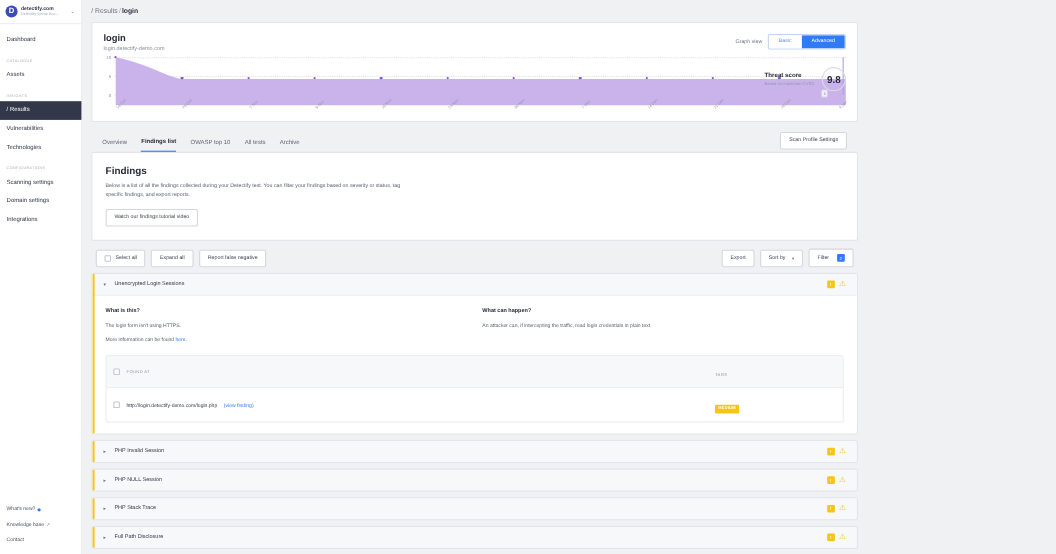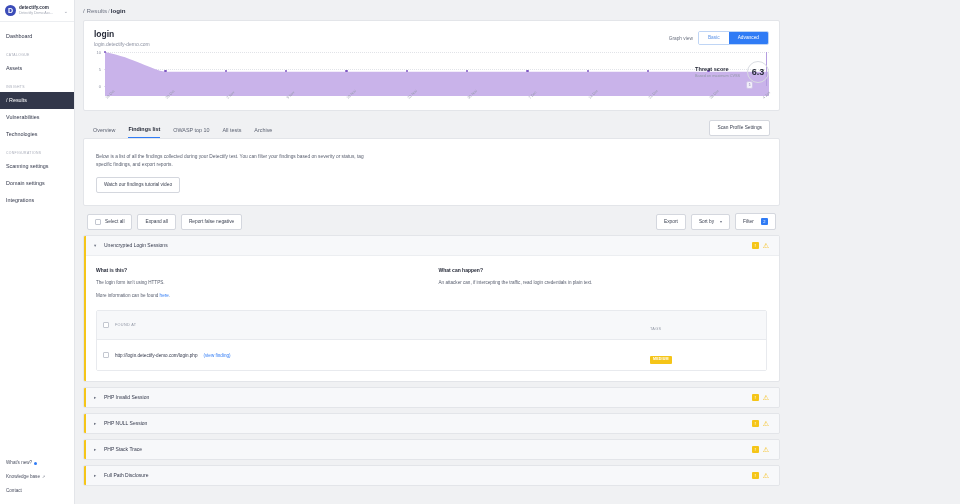--- a/index.html
+++ b/index.html
@@ -323,36 +323,37 @@
           <span class="xtick" style="left:90.90%">28 Dec</span>
           <span class="xtick" style="left:99.0%">4 Jan</span>
         </div>
       </div>
 
       <div class="scorebox" style="top:40px;">
         <div class="score-t">
           <div class="score-title">Threat score</div>
           <div class="score-sub">Based on maximum CVSS</div>
         </div>
-        <div class="score-val">6.3</div>
+        <div class="score-val">9.8</div>
       </div>
     </div>
 
     <div class="tabrow">
       <div class="tabs">
         <div class="tab">Overview</div>
         <div class="tab on">Findings list</div>
         <div class="tab">OWASP top 10</div>
         <div class="tab">All tests</div>
         <div class="tab">Archive</div>
       </div>
       <button class="btn">Scan Profile Settings</button>
     </div>
 
     <div class="card fcard">
+      <div class="fh1">Findings</div>
       <div class="fdesc">Below is a list of all the findings collected during your Detectify test. You can filter your findings based on severity or status, tag specific findings, and export reports.</div>
       <button class="btn fvid">Watch our findings tutorial video</button>
     </div>
 
     <div class="ltool">
       <div class="ltool-l">
         <button class="btn btn-cb">
           <span class="cbx"></span>
           <span>Select all</span>
         </button>

